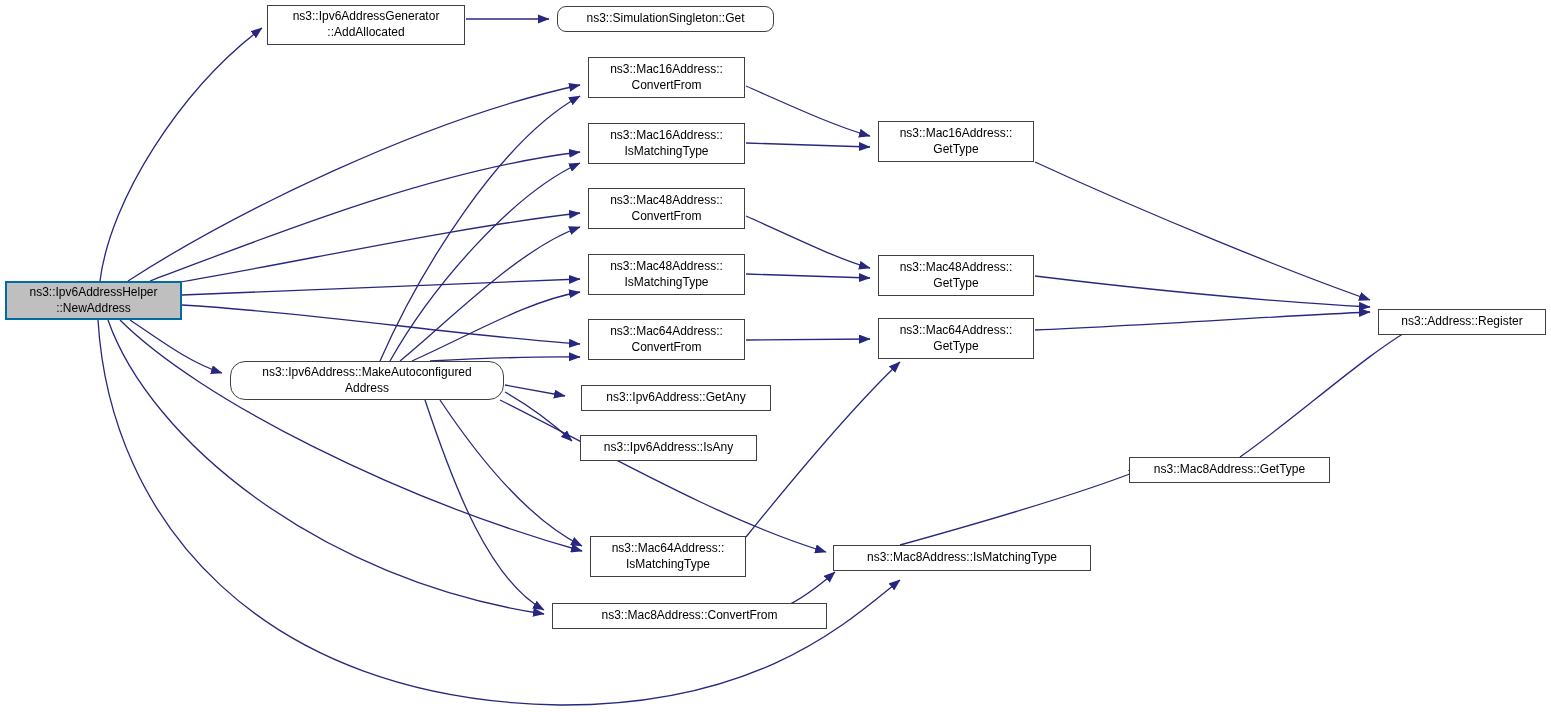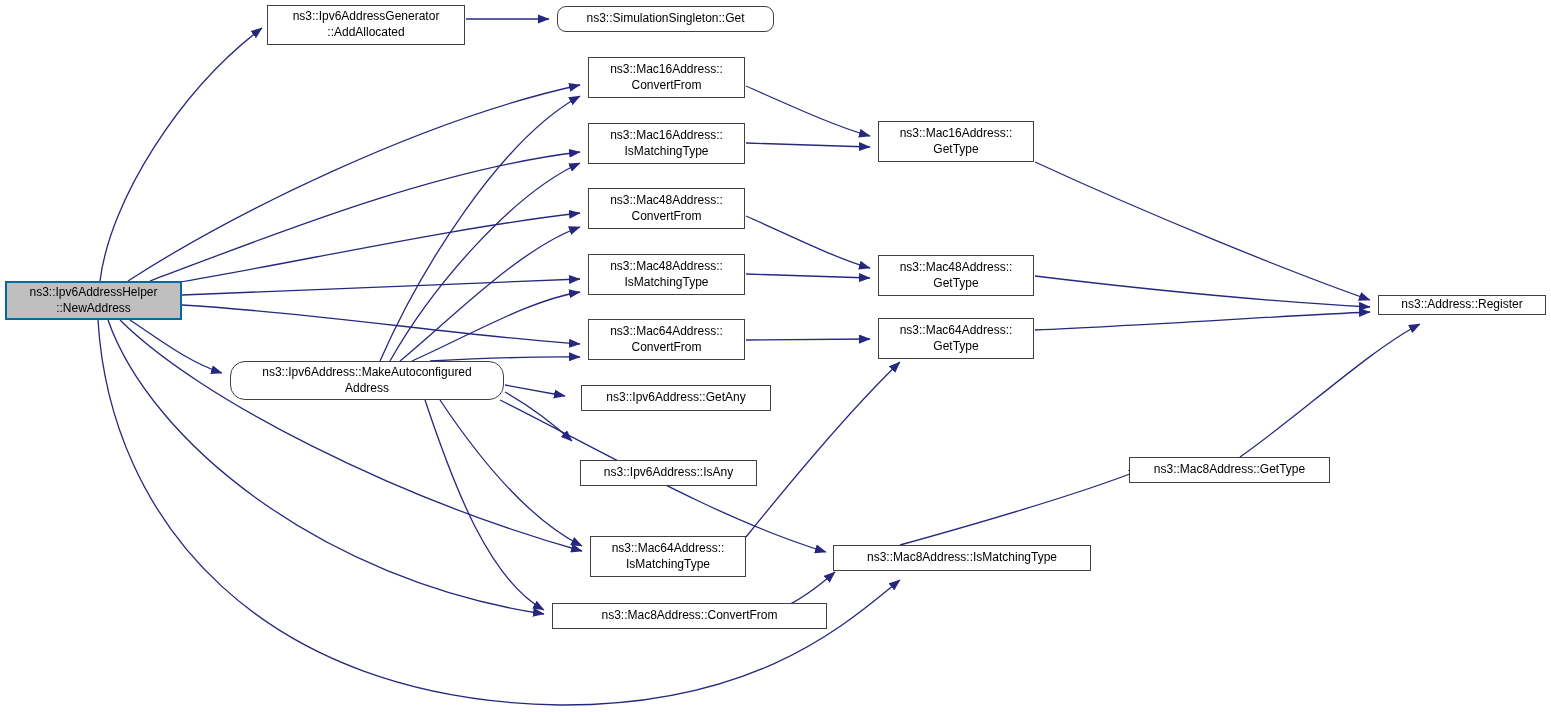--- a/index.html
+++ b/index.html
@@ -113,27 +113,27 @@
 IsMatchingType</span></div>
       <div class="node" style="left: 588px; top: 188px; width: 157px; height: 41px;"><span class="node-label">ns3::Mac48Address::
 ConvertFrom</span></div>
       <div class="node" style="left: 588px; top: 254px; width: 157px; height: 41px;"><span class="node-label">ns3::Mac48Address::
 IsMatchingType</span></div>
       <div class="node" style="left: 588px; top: 319px; width: 157px; height: 41px;"><span class="node-label">ns3::Mac64Address::
 ConvertFrom</span></div>
       <div class="node" style="left: 230px; top: 361px; width: 274px; height: 39px; border-radius: 15px;"><span class="node-label">ns3::Ipv6Address::MakeAutoconfigured
 Address</span></div>
       <div class="node" style="left: 573px; top: 385px; width: 190px; height: 26px; margin-left: 8px;"><span class="node-label">ns3::Ipv6Address::GetAny</span></div>
-      <div class="node" style="left: 580px; top: 460px; width: 177px; height: 26px;"><span class="node-label">ns3::Ipv6Address::IsAny</span></div>
+      <div class="node" style="left: 580px; top: 435px; width: 177px; height: 26px;"><span class="node-label">ns3::Ipv6Address::IsAny</span></div>
       <div class="node" style="left: 878px; top: 121px; width: 156px; height: 41px;"><span class="node-label">ns3::Mac16Address::
 GetType</span></div>
       <div class="node" style="left: 878px; top: 255px; width: 156px; height: 41px;"><span class="node-label">ns3::Mac48Address::
 GetType</span></div>
       <div class="node" style="left: 878px; top: 318px; width: 156px; height: 41px;"><span class="node-label">ns3::Mac64Address::
 GetType</span></div>
-      <div class="node" style="left: 1378px; top: 295px; width: 168px; height: 20px;"><span class="node-label">ns3::Address::Register</span></div>
+      <div class="node" style="left: 1378px; top: 309px; width: 168px; height: 26px;"><span class="node-label">ns3::Address::Register</span></div>
       <div class="node" style="left: 1129px; top: 457px; width: 201px; height: 26px;"><span class="node-label">ns3::Mac8Address::GetType</span></div>
       <div class="node" style="left: 590px; top: 536px; width: 156px; height: 41px;"><span class="node-label">ns3::Mac64Address::
 IsMatchingType</span></div>
       <div class="node" style="left: 833px; top: 545px; width: 258px; height: 26px;"><span class="node-label">ns3::Mac8Address::IsMatchingType</span></div>
       <div class="node" style="left: 552px; top: 603px; width: 275px; height: 26px;"><span class="node-label">ns3::Mac8Address::ConvertFrom</span></div>
     </div>
 </div>
 
 </body></html>

